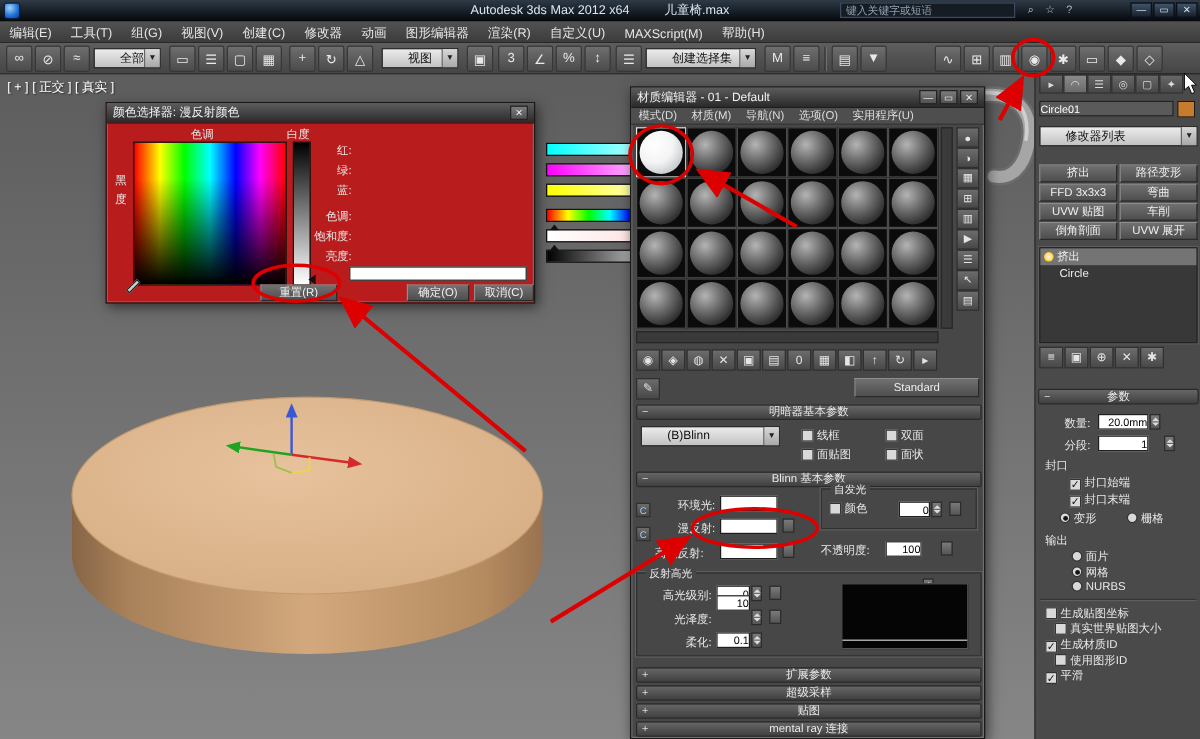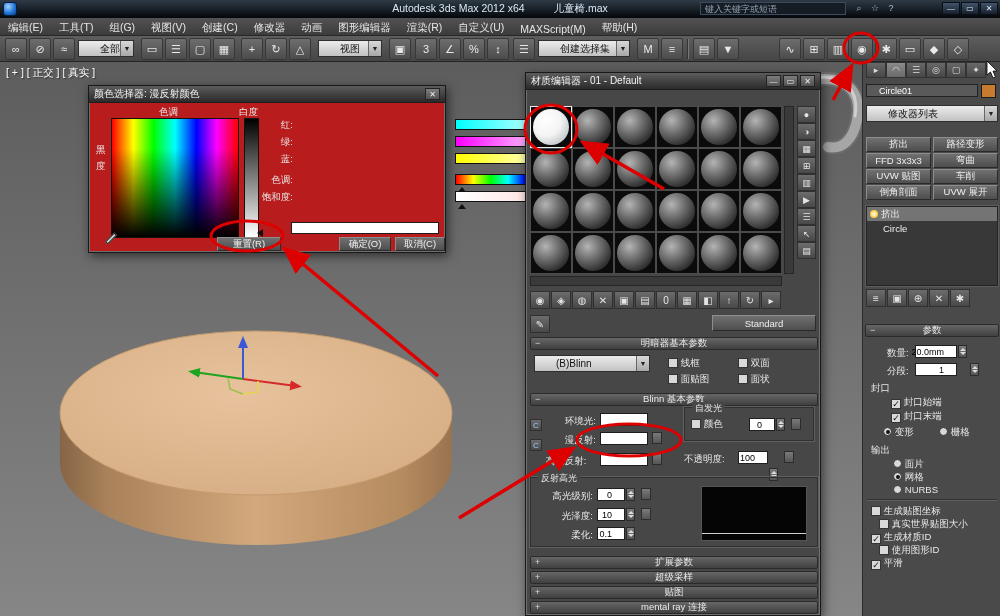--- a/index.html
+++ b/index.html
@@ -25,21 +25,21 @@
 #viewport{left:0;top:62px;width:862px;height:554px;background:linear-gradient(#5d5d5d,#868686);z-index:1;overflow:hidden}
 #vplabel{left:6px;top:4px;color:#fff;font-size:10.5px;text-shadow:1px 1px 1px #333}
 #vplabel span{margin-right:3px}
 
 .win{background:#474747;border:1px solid #191919;box-shadow:0 0 0 1px #6f6f6f inset,2px 3px 10px rgba(0,0,0,.55)}
 .wtitle{height:17px;background:linear-gradient(#5c5c5c,#2a2a2a);display:flex;align-items:center;padding:0 5px;color:#f2f2f2;font-size:10px;border-bottom:1px solid #1d1d1d}
 .wbtn{width:15px;height:12px;background:linear-gradient(#7d7d7d,#515151);border:1px solid #232323;color:#eee;font-size:8px;display:flex;align-items:center;justify-content:center;margin-left:2px}
 .roll{position:absolute;height:13px;background:linear-gradient(#666,#404040);border:1px solid #2a2a2a;border-radius:2px;color:#e9e9e9;display:flex;align-items:center;justify-content:center;font-size:9.5px}
 .pm{position:absolute;left:4px;top:0;font-size:9px;color:#ddd}
 .lab{font-size:9.5px;color:#e8e8e8;white-space:nowrap}
-.num{background:#fff;color:#000;border:1px solid #1f1f1f;font-size:9px;display:inline-flex;align-items:center;justify-content:flex-end;padding:0 12px;height:13px}
+.num{background:#fff;color:#000;border:1px solid #1f1f1f;font-size:9px;display:inline-flex;align-items:center;justify-content:flex-end;padding:0 0;height:13px}
 .spin{display:inline-block;width:9px;height:13px;background:linear-gradient(#7a7a7a,#565656);border:1px solid #2c2c2c;position:relative;vertical-align:top}
 .spin::before{content:"";position:absolute;top:2px;left:1px;border-left:3px solid transparent;border-right:3px solid transparent;border-bottom:3px solid #ddd}
 .spin::after{content:"";position:absolute;bottom:2px;left:1px;border-left:3px solid transparent;border-right:3px solid transparent;border-top:3px solid #ddd}
 .chk{display:inline-block;width:10px;height:10px;background:#d9d9d9;border:1px solid #333;vertical-align:-2px;text-align:center;line-height:9px;font-size:9px;color:#111}
 .chk.on::before{content:"✓"}
 .rad{display:inline-block;width:9px;height:9px;border-radius:50%;background:#d9d9d9;border:1px solid #333;vertical-align:-1px;position:relative}
 .rad.on::before{content:"";position:absolute;left:2px;top:2px;width:4px;height:4px;border-radius:50%;background:#151515}
 .btn{background:linear-gradient(#707070,#4e4e4e);border:1px solid;border-color:#8d8d8d #2a2a2a #2a2a2a #8d8d8d;color:#efefef;font-size:9.5px;display:flex;align-items:center;justify-content:center}
 .grp{border:1px solid #303030;box-shadow:0 0 0 1px #606060;position:absolute}
 .gt{position:absolute;top:-6px;left:7px;background:#474747;padding:0 3px;font-size:9px;color:#e8e8e8}
@@ -323,32 +323,47 @@
       <span class="spin" style="position:absolute;left:350px"></span>
     </div>
     <div class="srow" style="left:150px;top:105px;width:200px">
       <span class="lab" style="position:absolute;right:146px;width:60px;text-align:right">饱和度:</span>
       <span class="slider" style="background:linear-gradient(to right,#ffffff,#ffd9d9)">
           <span class="mark" style="left:2px"></span>
         </span>
       <span class="num" style="position:absolute;left:328px;width:22px">0</span>
       <span class="spin" style="position:absolute;left:350px"></span>
     </div>
+    <div class="srow" style="left:150px;top:122px;width:200px">
+      <span class="lab" style="position:absolute;right:146px;width:60px;text-align:right">亮度:</span>
+      <span class="slider" style="background:linear-gradient(to right,#000000,#ffffff)">
+          <span class="mark" style="left:96px;border-bottom-color:#eee"></span>
+        </span>
+      <span class="num" style="position:absolute;left:328px;width:22px">255</span>
+      <span class="spin" style="position:absolute;left:350px"></span>
+    </div>
     <div class="a btn" style="left:128px;top:151px;width:64px;height:14px">重置(R)</div>
     <span class="a swatch" style="left:202px;top:136px;width:148px;height:12px;background:#ffffff"></span>
     <div class="a btn" style="left:250px;top:151px;width:52px;height:14px">确定(O)</div>
     <div class="a btn" style="left:306px;top:151px;width:50px;height:14px">取消(C)</div>
   </div>
 
   <div id="me" class="a win">
     <div class="wtitle">
       <span>材质编辑器 - 01 - Default</span>
       <span class="wbtn" style="margin-left:auto">—</span>
       <span class="wbtn">▭</span>
       <span class="wbtn">✕</span>
+    </div>
+    <div class="menus">
+      <span>模式(D)</span>
+      <span>材质(M)</span>
+      <span>导航(N)</span>
+      <span>选项(O)</span>
+      <span>实用程序(U)</span>
     </div>
     <div id="palette">
       <div class="cell sel">
           <div class="sph lit"></div>
         </div>
       <div class="cell">
           <div class="sph"></div>
         </div>
       <div class="cell">
           <div class="sph"></div>
@@ -472,21 +487,21 @@
     <span class="a num" style="left:212px;top:378px;width:30px">100</span>
     <span class="a spin" style="left:243px;top:378px"></span>
     <span class="a mapbtn" style="left:258px;top:378px"></span>
     <div class="grp" style="left:4px;top:404px;width:288px;height:70px">
       <span class="gt">反射高光</span>
       <span class="lab" style="position:absolute;left:4px;top:12px;width:58px;text-align:right">高光级别:</span>
       <span class="num" style="position:absolute;left:66px;top:10px;width:28px">0</span>
       <span class="spin" style="position:absolute;left:95px;top:10px"></span>
       <span class="mapbtn" style="position:absolute;left:110px;top:10px"></span>
       <span class="lab" style="position:absolute;left:4px;top:32px;width:58px;text-align:right">光泽度:</span>
-      <span class="num" style="position:absolute;left:66px;top:30px;width:28px">10</span>
+      <span class="num" style="position:absolute;left:66px;top:18px;width:28px">10</span>
       <span class="spin" style="position:absolute;left:95px;top:30px"></span>
       <span class="mapbtn" style="position:absolute;left:110px;top:30px"></span>
       <span class="lab" style="position:absolute;left:4px;top:51px;width:58px;text-align:right">柔化:</span>
       <span class="num" style="position:absolute;left:66px;top:49px;width:28px">0.1</span>
       <span class="spin" style="position:absolute;left:95px;top:49px"></span>
       <div style="position:absolute;left:170px;top:8px;width:106px;height:55px;background:#050505;border:1px solid #555">
         <div style="position:absolute;left:0;bottom:6px;width:100%;border-top:1px solid #cfcfcf"></div>
       </div>
     </div>
     <div class="roll" style="left:4px;top:483px;width:288px">

